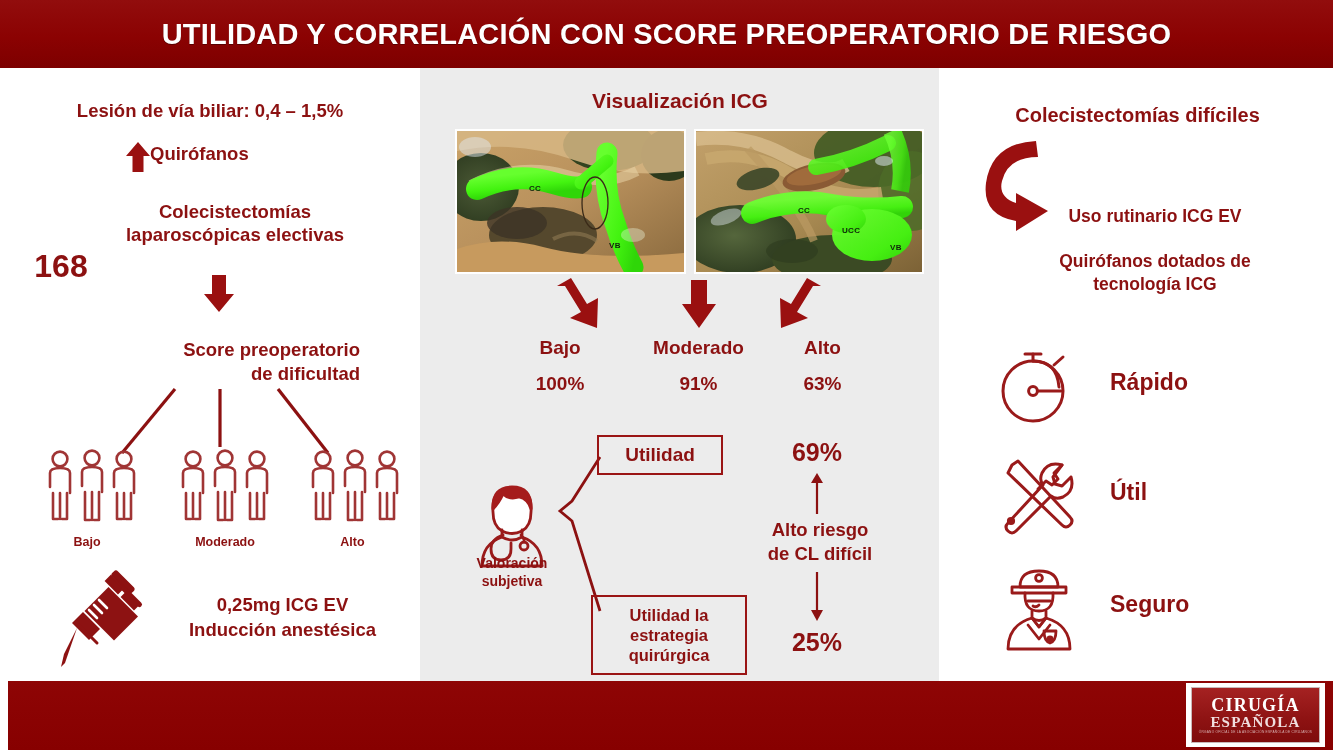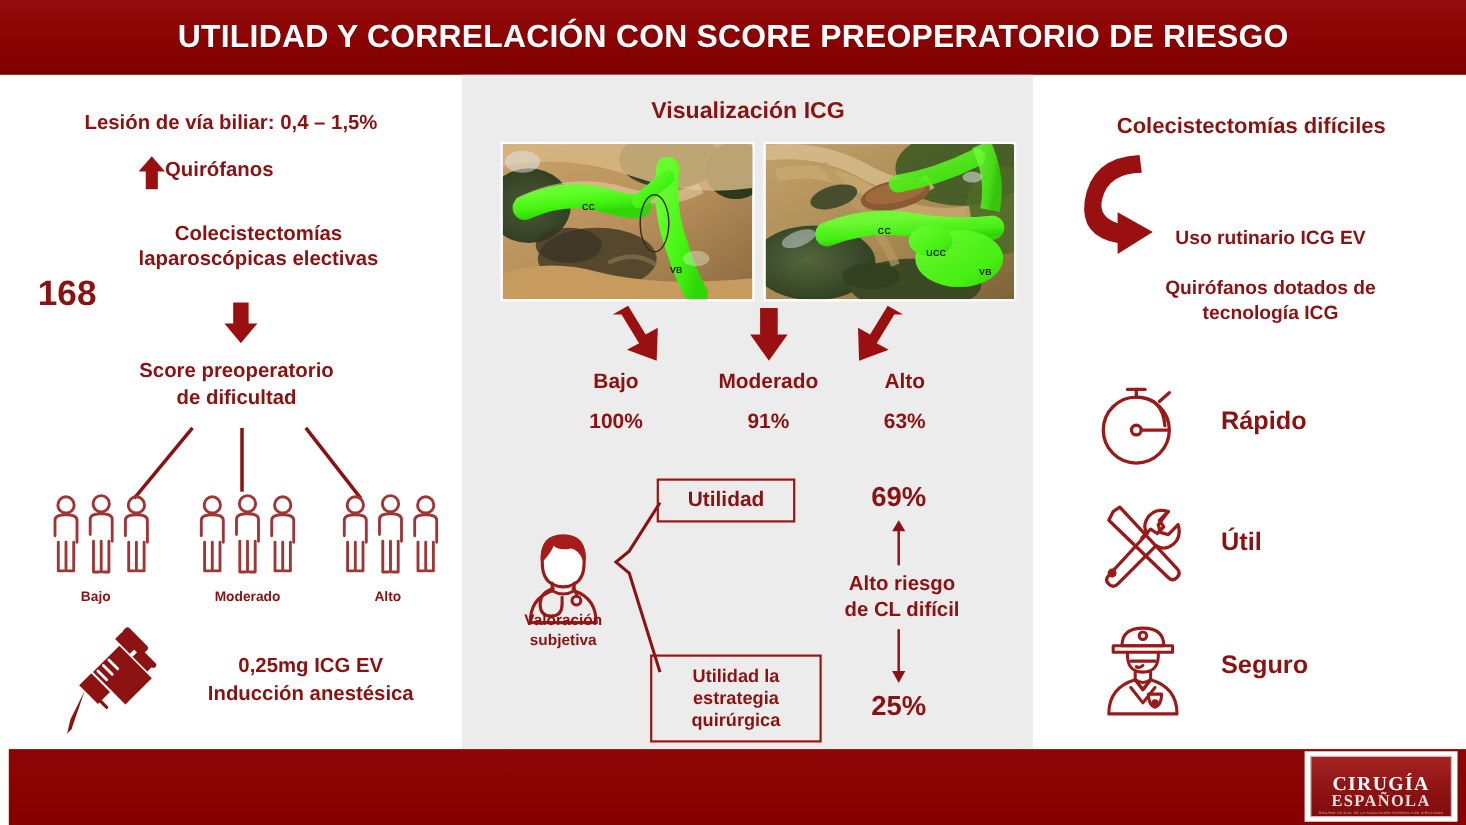--- a/index.html
+++ b/index.html
@@ -40,37 +40,37 @@
     background:linear-gradient(180deg,#8e0505 0%,#870000 100%);
   }
   .logo{
     position:absolute;left:1186px;top:683px;width:139px;height:64px;
     background:#ffffff;
     display:flex;align-items:center;justify-content:center;
   }
   .logo-inner{
     width:127px;height:54px;background:#9b1b1b;
     background:linear-gradient(180deg,#a52222 0%,#8d1212 60%,#7e0c0c 100%);
-    display:flex;flex-direction:column;align-items:center;justify-content:flex-end;
+    display:flex;flex-direction:column;align-items:center;justify-content:center;
     border:1px solid #c9b9b9;
   }
   .logo-1{color:#fff;font-family:"Liberation Serif","DejaVu Serif",serif;
     font-size:18px;font-weight:bold;letter-spacing:1.2px;line-height:18px;}
   .logo-2{color:#f0dede;font-family:"Liberation Serif","DejaVu Serif",serif;
     font-size:15px;font-weight:bold;letter-spacing:1.2px;line-height:16px;}
   .logo-3{color:#d9b5b5;font-size:3.2px;letter-spacing:.25px;line-height:5px;
     transform:scaleY(.9);white-space:nowrap;}
   .t{position:absolute;color:#8c1111;font-weight:bold;text-align:center;}
 
   
   #lesion{left:20px;top:100px;width:380px;font-size:18.5px;line-height:22px;}
   #inflam{left:150px;top:143px;width:180px;font-size:18.5px;line-height:22px;text-align:left;}
   #num168{left:18px;top:200px;width:86px;font-size:32px;line-height:36px;text-align:center;margin-top:48px;}
   #coleTitle{left:100px;top:200px;width:270px;font-size:18.5px;line-height:23px;}
-  #scorePre{left:70px;top:325px;width:290px;font-size:18.5px;line-height:24px;}
+  #scorePre{left:70px;top:338px;width:290px;font-size:18.5px;line-height:24px;text-align:right;}
   #grpBajoLbl{left:32px;top:535px;width:110px;font-size:12.5px;line-height:15px;}
   #grpModLbl{left:165px;top:535px;width:120px;font-size:12.5px;line-height:15px;}
   #grpAltoLbl{left:300px;top:535px;width:105px;font-size:12.5px;line-height:15px;}
   #syrText{left:150px;top:592px;width:265px;font-size:18.5px;line-height:25px;}
 
   
   #visTitle{left:480px;top:88px;width:400px;font-size:21px;line-height:26px;}
   #cBajo{left:505px;top:336px;width:110px;font-size:19px;line-height:24px;}
   #cMod{left:636px;top:336px;width:125px;font-size:19px;line-height:24px;}
   #cAlto{left:770px;top:336px;width:105px;font-size:19px;line-height:24px;}

